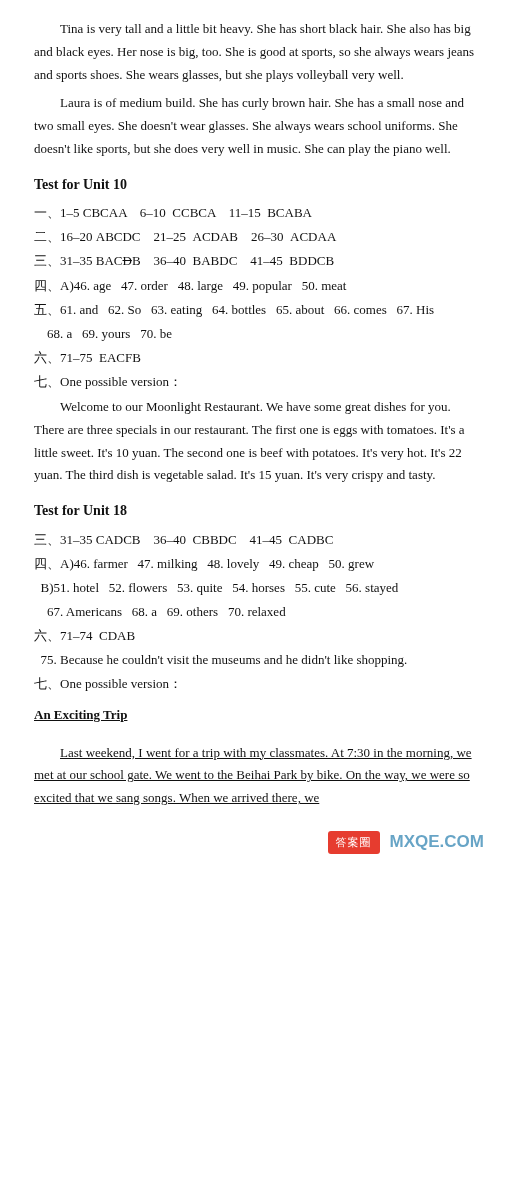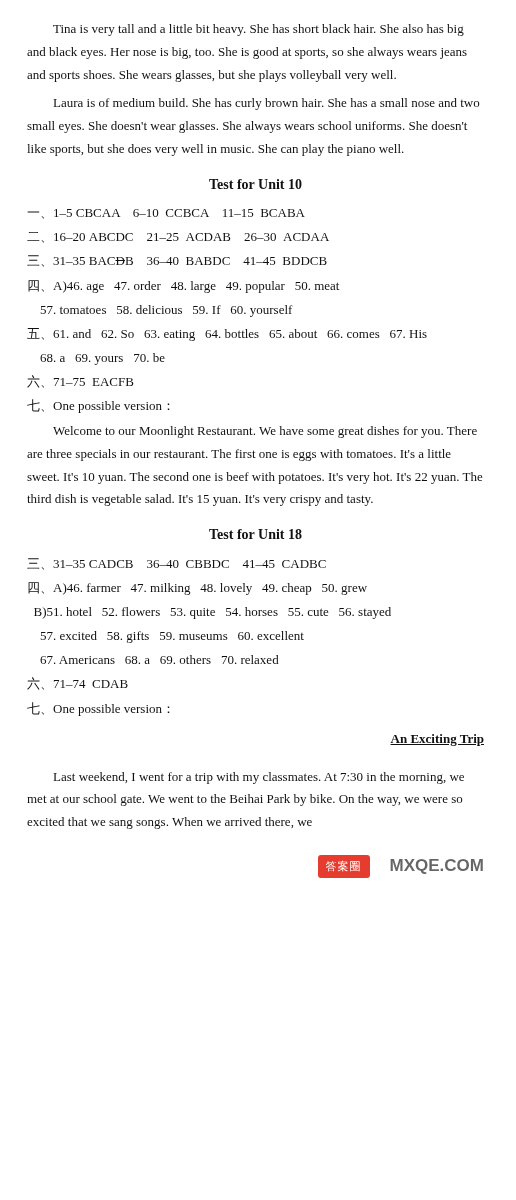--- a/index.html
+++ b/index.html
@@ -7,46 +7,47 @@
       width: 516px;
       min-height: 1200px;
       background: #fff;
       font-family: "SimSun", "宋体", serif;
       font-size: 13px;
       color: #111;
       line-height: 1.7;
       position: relative;
     }
     .page {
-      padding: 18px 32px 30px 27px;
+      padding: 18px 32px 30px 34px;
     }
     .paragraph {
       text-indent: 2em;
       margin-bottom: 6px;
       line-height: 1.75;
     }
     .section-title {
-      text-align: center;
+      text-align: left;
       font-weight: bold;
       font-size: 14px;
       margin: 12px 0 6px 0;
     }
     .answer-line {
       margin-bottom: 2px;
       line-height: 1.7;
     }
     .essay-title {
-      text-align: right;
+      text-align: left;
       font-weight: bold;
       text-decoration: underline;
       margin: 8px 0 4px 0;
     }
     .essay-para {
       text-indent: 2em;
       line-height: 1.75;
+      text-decoration: underline;
       margin-top: 16px;
     }
     .answers-block {
       margin-bottom: 3px;
     }
   </style>
 </head>
 <body>
 
 <div class="page">
@@ -63,23 +64,20 @@
     <div class="answer-line">
       <span>二、16–20</span><span> ABCDC &nbsp;&nbsp; 21–25 &nbsp;ACDAB &nbsp;&nbsp; 26–30 &nbsp;ACDAA</span>
     </div>
     <div class="answer-line">
       <span>三、31–35</span><span> BAC<span style="text-decoration:line-through">D</span>B &nbsp;&nbsp; 36–40 &nbsp;BABDC &nbsp;&nbsp; 41–45 &nbsp;BDDCB</span>
     </div>
     <div class="answer-line">
       <span>四、A)46. age &nbsp; 47. order &nbsp; 48. large &nbsp; 49. popular &nbsp; 50. meat</span>
     </div>
     <div class="answer-line">
-      <span>&nbsp;&nbsp;&nbsp;&nbsp;57. tomatoes &nbsp; 58. delicious &nbsp; 59. If &nbsp; 60. yourself</span>
-    </div>
-    <div class="answer-line">
       <span>五、61. and &nbsp; 62. So &nbsp; 63. eating &nbsp; 64. bottles &nbsp; 65. about &nbsp; 66. comes &nbsp; 67. His</span>
     </div>
     <div class="answer-line">
       <span>&nbsp;&nbsp;&nbsp;&nbsp;68. a &nbsp; 69. yours &nbsp; 70. be</span>
     </div>
     <div class="answer-line">
       <span>六、71–75 &nbsp;EACFB</span>
     </div>
     <div class="answer-line">
       <span>七、One possible version：</span>
@@ -94,37 +92,37 @@
     <div class="answer-line">
       <span>三、31–35</span><span> CADCB &nbsp;&nbsp; 36–40 &nbsp;CBBDC &nbsp;&nbsp; 41–45 &nbsp;CADBC</span>
     </div>
     <div class="answer-line">
       <span>四、A)46. farmer &nbsp; 47. milking &nbsp; 48. lovely &nbsp; 49. cheap &nbsp; 50. grew</span>
     </div>
     <div class="answer-line">
       <span>&nbsp;&nbsp;B)51. hotel &nbsp; 52. flowers &nbsp; 53. quite &nbsp; 54. horses &nbsp; 55. cute &nbsp; 56. stayed</span>
     </div>
     <div class="answer-line">
-      <span>&nbsp;&nbsp;&nbsp;&nbsp;57. excited &nbsp; 58. gifts &nbsp; 59. museums &nbsp; 60. excellent</span>
-    </div>
-    <div class="answer-line">
       <span>&nbsp;&nbsp;&nbsp;&nbsp;67. Americans &nbsp; 68. a &nbsp; 69. others &nbsp; 70. relaxed</span>
     </div>
     <div class="answer-line">
       <span>六、71–74 &nbsp;CDAB</span>
+    </div>
+    <div class="answer-line">
+      <span>&nbsp;&nbsp;75. Because he couldn't visit the museums and he didn't like shopping.</span>
     </div>
     <div class="answer-line">
       <span>七、One possible version：</span>
     </div>
   </div>
 
   <div class="essay-title">An Exciting Trip</div>
 
   <p class="essay-para">
     Last weekend, I went for a trip with my classmates. At 7:30 in the morning, we met at our school gate. We went to the Beihai Park by bike. On the way, we were so excited that we sang songs. When we arrived there, we
   </p>
 
-  <div style="margin-top: 18px; text-align: right; display: flex; justify-content: flex-end; align-items: center; gap: 20px;">
+  <div style="margin-top: 18px; text-align: right; display: flex; justify-content: flex-end; align-items: center; gap: 10px;">
     <div style="background: #e63c2f; color: #fff; font-size: 11px; padding: 2px 8px; border-radius: 3px; font-family: Arial, sans-serif; letter-spacing: 1px;">答案圈</div>
-    <div style="color: #000000; font-size: 17px; font-weight: bold; font-family: Arial, sans-serif; opacity: 0.6;">MXQE.COM</div>
+    <div style="color: #0369a1; font-size: 17px; font-weight: bold; font-family: Arial, sans-serif; opacity: 0.6;">MXQE.COM</div>
   </div>
 
 </div>
 
 </body></html>

